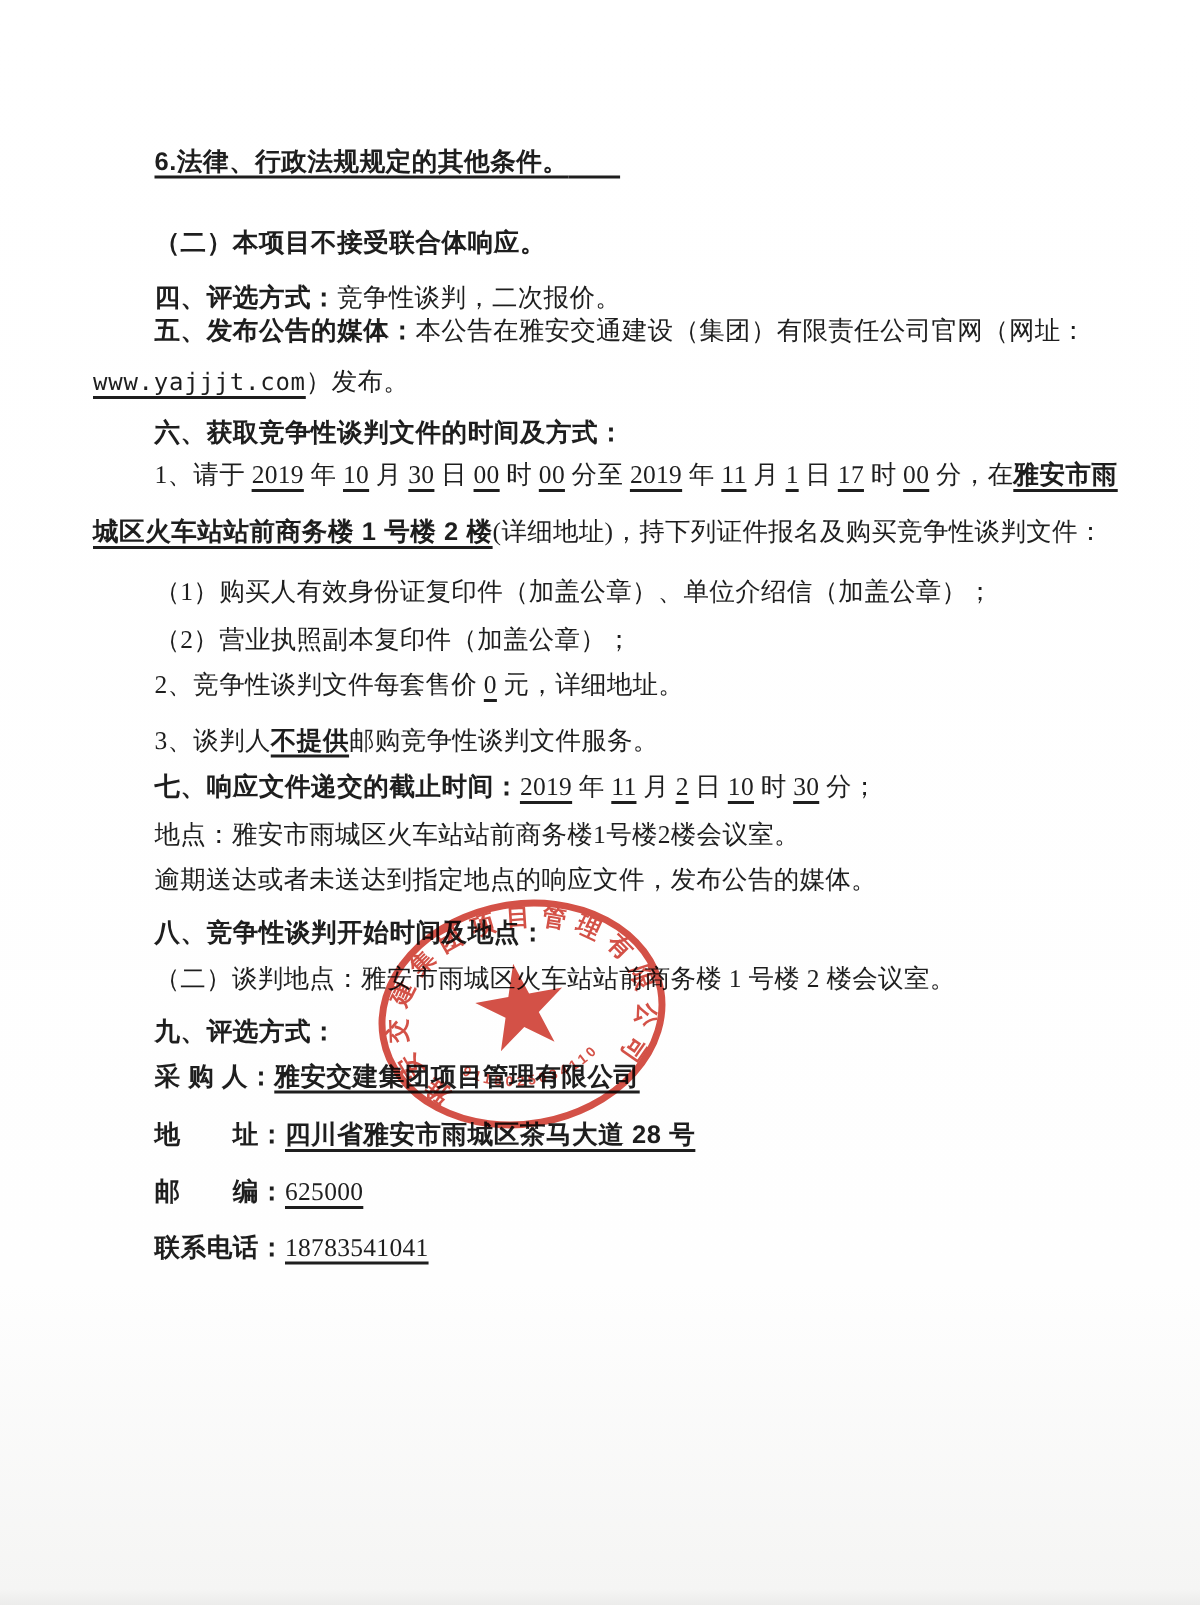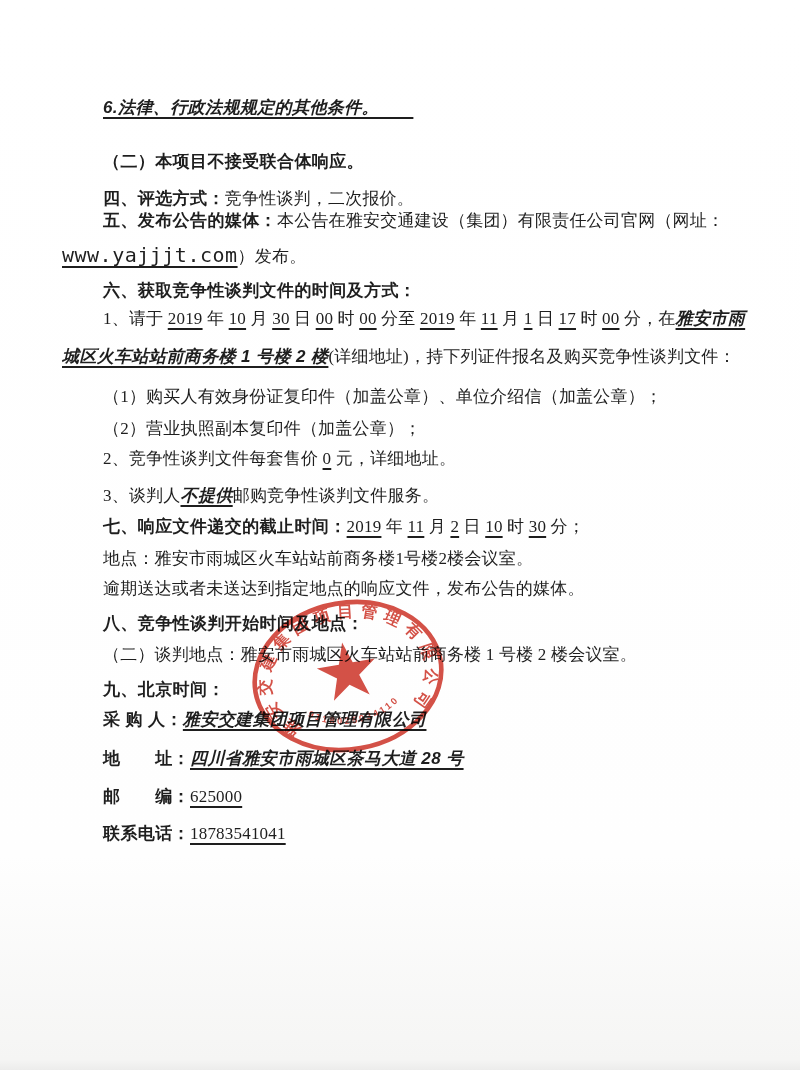--- a/index.html
+++ b/index.html
@@ -14,22 +14,22 @@
     padding:97px 58px 0 62px;box-sizing:border-box;
   }
   p.line{
     margin:0;font-size:17px;line-height:22px;white-space:nowrap;
     letter-spacing:.2px;
   }
   p.ind{padding-left:41px;}
   .seg{color:#1e1e1e;}
   .b{font-family:"Liberation Sans","DejaVu Sans",sans-serif;font-weight:700;letter-spacing:.4px;}
   .u{text-decoration:underline;text-underline-offset:4px;text-decoration-thickness:1.5px;}
-  .b.u{text-decoration-thickness:2px;font-style:italic;}
-  .m{font-family:"DejaVu Sans Mono","Liberation Mono",monospace;font-size:20px;letter-spacing:.5px;}
+  .b.u{text-decoration-thickness:2px;}
+  .m{font-family:"DejaVu Sans Mono","Liberation Mono",monospace;font-size:16px;letter-spacing:.5px;}
   
   .seal{
     position:absolute;left:250px;top:597px;width:196px;height:158px;
     transform:rotate(-10deg);
     mix-blend-mode:multiply;opacity:.85;
     pointer-events:none;
   }
   .seal svg{width:100%;height:100%;}
 </style>
 </head>
@@ -46,21 +46,21 @@
   <p class="line" style="margin-top:16px"><span class="seg b u">城区火车站站前商务楼 1 号楼 2 楼</span><span class="seg">(详细地址)，持下列证件报名及购买竞争性谈判文件：</span></p>
   <p class="line ind" style="margin-top:18px"><span class="seg">（1）购买人有效身份证复印件（加盖公章）、单位介绍信（加盖公章）；</span></p>
   <p class="line ind" style="margin-top:10px"><span class="seg">（2）营业执照副本复印件（加盖公章）；</span></p>
   <p class="line ind" style="margin-top:8px"><span class="seg">2、竞争性谈判文件每套售价 </span><span class="seg u">0</span><span class="seg"> 元，详细地址。</span></p>
   <p class="line ind" style="margin-top:15px"><span class="seg">3、谈判人</span><span class="seg b u">不提供</span><span class="seg">邮购竞争性谈判文件服务。</span></p>
   <p class="line ind" style="margin-top:9px"><span class="seg b">七、响应文件递交的截止时间：</span><span class="seg u">2019</span><span class="seg"> 年 </span><span class="seg u">11</span><span class="seg"> 月 </span><span class="seg u">2</span><span class="seg"> 日 </span><span class="seg u">10</span><span class="seg"> 时 </span><span class="seg u">30</span><span class="seg"> 分；</span></p>
   <p class="line ind" style="margin-top:10px"><span class="seg">地点：雅安市雨城区火车站站前商务楼1号楼2楼会议室。</span></p>
   <p class="line ind" style="margin-top:8px"><span class="seg">逾期送达或者未送达到指定地点的响应文件，发布公告的媒体。</span></p>
   <p class="line ind" style="margin-top:13px"><span class="seg b">八、竞争性谈判开始时间及地点：</span></p>
   <p class="line ind" style="margin-top:9px"><span class="seg">（二）谈判地点：雅安市雨城区火车站站前商务楼 1 号楼 2 楼会议室。</span></p>
-  <p class="line ind" style="margin-top:13px"><span class="seg b">九、北京时间：</span></p>
+  <p class="line ind" style="margin-top:13px"><span class="seg b">九、评选方式：</span></p>
   <p class="line ind" style="margin-top:8px"><span class="seg b">采 购 人：</span><span class="seg b u">雅安交建集团项目管理有限公司</span></p>
   <p class="line ind" style="margin-top:17px"><span class="seg b">地　　址：</span><span class="seg b u">四川省雅安市雨城区茶马大道 28 号</span></p>
   <p class="line ind" style="margin-top:16px"><span class="seg b">邮　　编：</span><span class="seg u">625000</span></p>
   <p class="line ind" style="margin-top:15px"><span class="seg b">联系电话：</span><span class="seg u">18783541041</span></p>
 </div>
 
 <div class="seal">
   <svg viewBox="0 0 190 150" xmlns="http://www.w3.org/2000/svg">
     <defs>
       <path id="arcTop" d="M 35.1 110.1 A 76 57 0 1 1 154.9 110.1" fill="none"></path>

